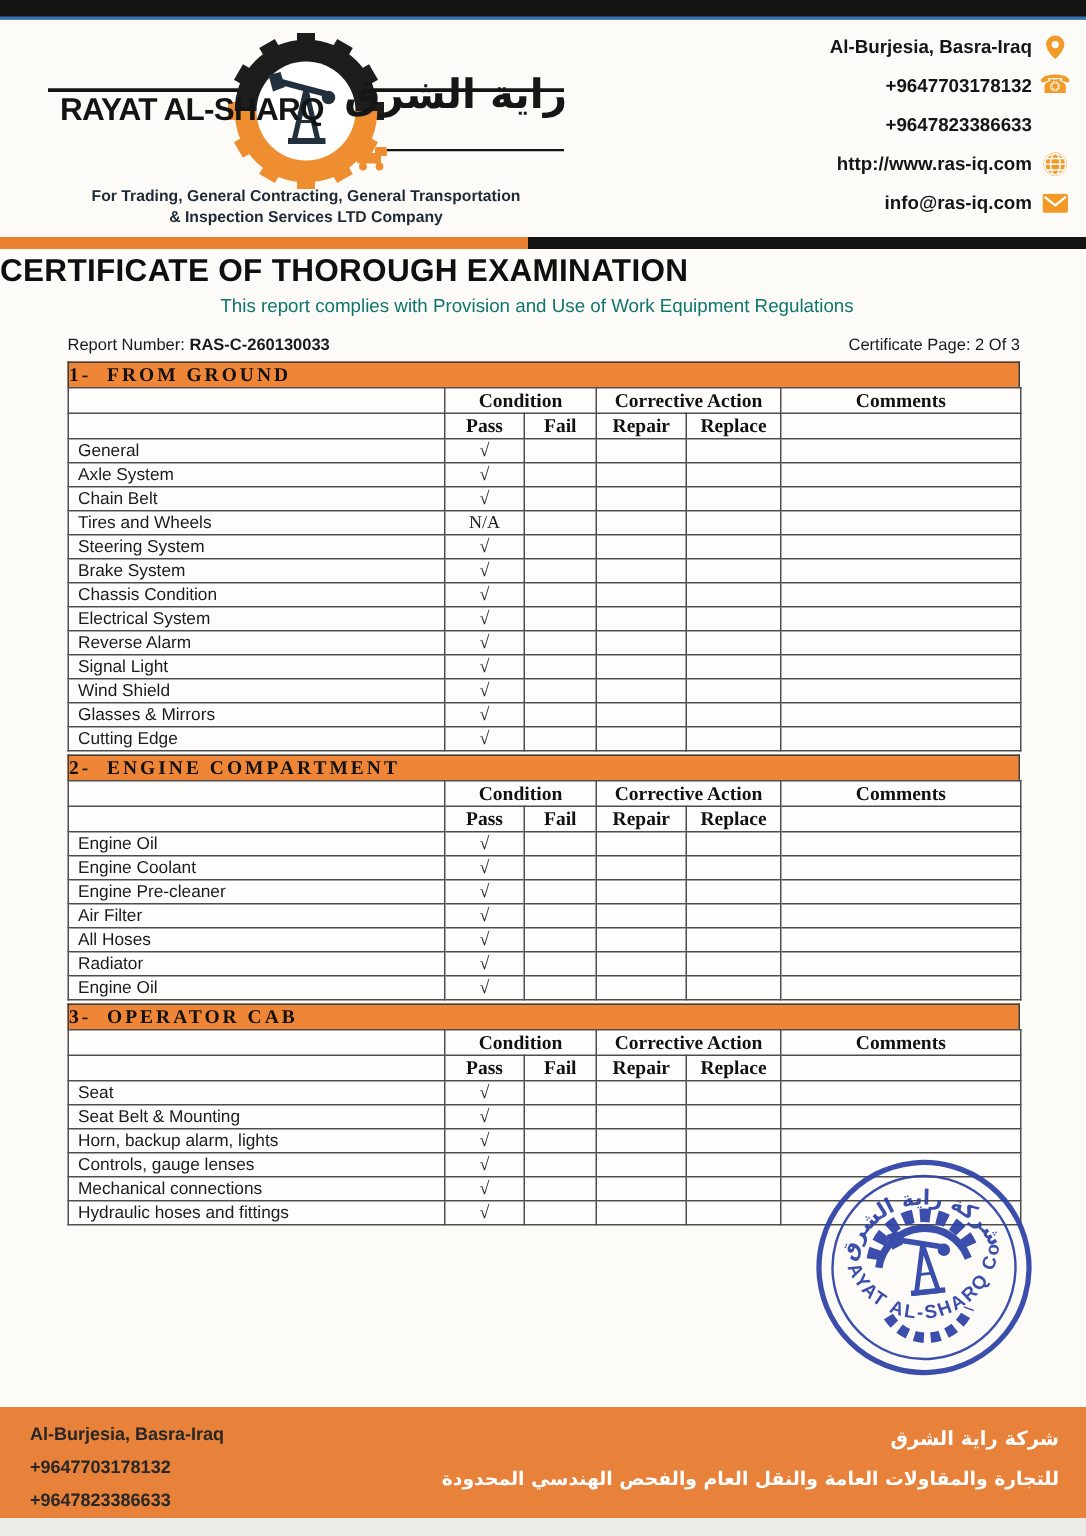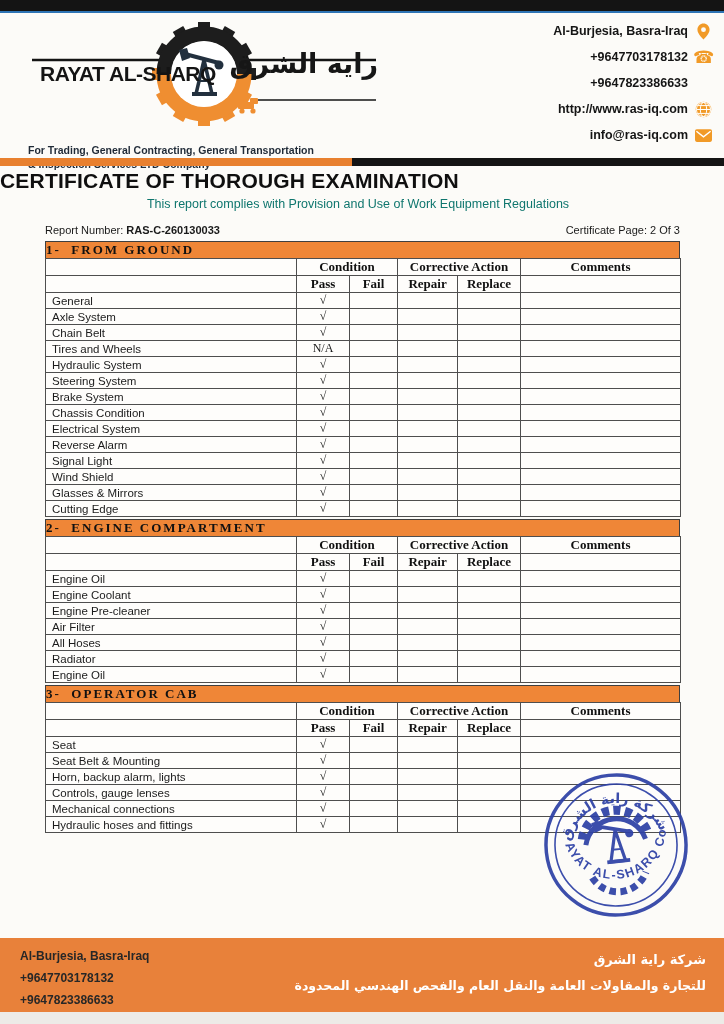--- a/index.html
+++ b/index.html
@@ -8,21 +8,21 @@
   .page { position:relative; width:724px; height:1024px; background:#fcfbf8; overflow:hidden; margin:0 auto; }
 
   
   .topbar { position:absolute; left:0; top:0; width:724px; height:13px; background:#141414; border-bottom:2px solid #2e74b5; }
 
   
   .logo-block { position:absolute; left:28px; top:16px; width:352px; height:110px; }
   .logo-svg { position:absolute; left:0; top:0; }
   .logo-latin { position:absolute; left:12px; top:46px; font-size:21px; font-weight:700; letter-spacing:-0.5px; color:#141414; }
   .logo-arabic { position:absolute; right:2px; top:32px; font-family:"DejaVu Sans",sans-serif; font-size:27px; font-weight:700; color:#161616; direction:rtl; }
-  .tagline { position:absolute; left:28px; top:124px; width:352px; color:#1f2a37; font-weight:700; font-size:10.5px; line-height:14px;margin-top:19px; }
+  .tagline { position:absolute; left:28px; top:124px; width:352px; text-align:center; color:#1f2a37; font-weight:700; font-size:10.5px; line-height:14px; }
 
   
   .contacts { position:absolute; right:12px; top:18px; width:220px; }
   .contact-row { display:flex; justify-content:flex-end; align-items:center; height:26px; gap:7px; }
   .contact-text { font-size:12.5px; font-weight:600; color:#151515; }
   .icon-box { width:17px; height:17px; display:flex; align-items:center; justify-content:center; }
   .phone-glyph { color:#f19a27; font-size:17px; line-height:17px; font-family:"DejaVu Sans",sans-serif; }
 
   
   .divider { position:absolute; left:0; top:158px; width:724px; height:8px; }
@@ -236,28 +236,20 @@
             </tr>
             <tr>
               <td class="c-label">Tires and Wheels</td>
               <td class="c-center">N/A</td>
               <td class="c-center"></td>
               <td class="c-center"></td>
               <td class="c-center"></td>
               <td class="c-center"></td>
             </tr>
             <tr>
-              <td class="c-label">Hydraulic System</td>
-              <td class="c-center">√</td>
-              <td class="c-center"></td>
-              <td class="c-center"></td>
-              <td class="c-center"></td>
-              <td class="c-center"></td>
-            </tr>
-            <tr>
               <td class="c-label">Steering System</td>
               <td class="c-center">√</td>
               <td class="c-center"></td>
               <td class="c-center"></td>
               <td class="c-center"></td>
               <td class="c-center"></td>
             </tr>
             <tr>
               <td class="c-label">Brake System</td>
               <td class="c-center">√</td>

